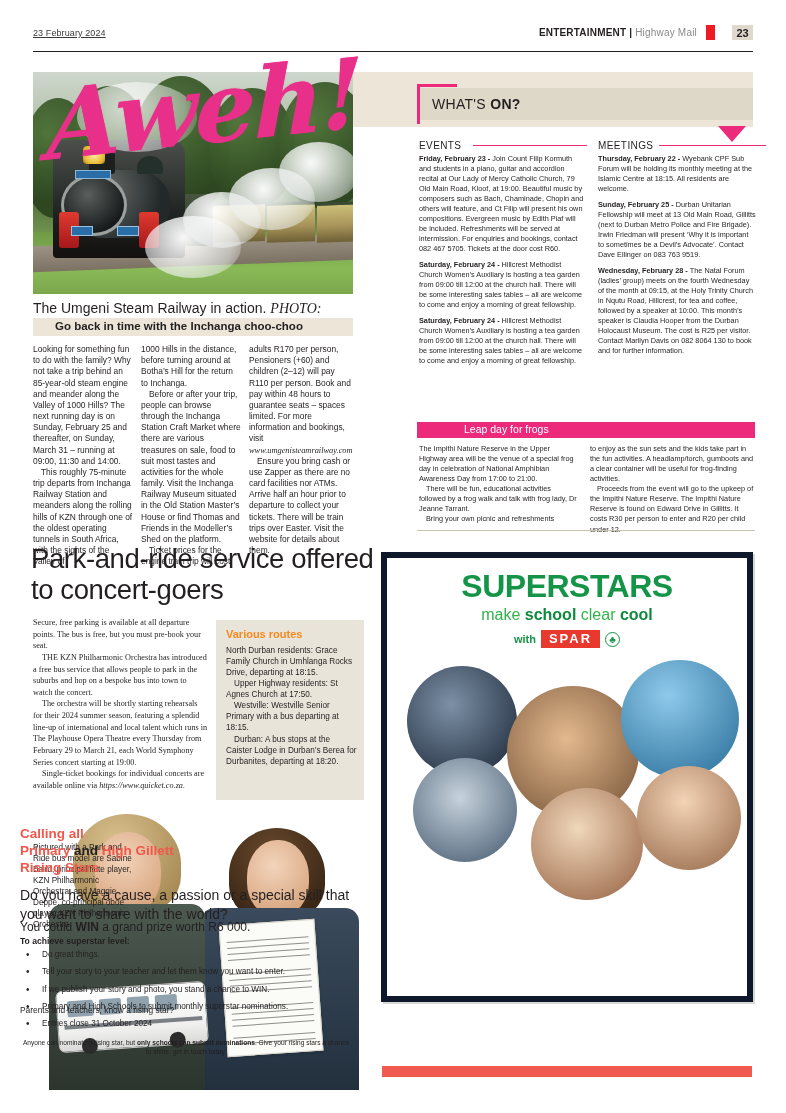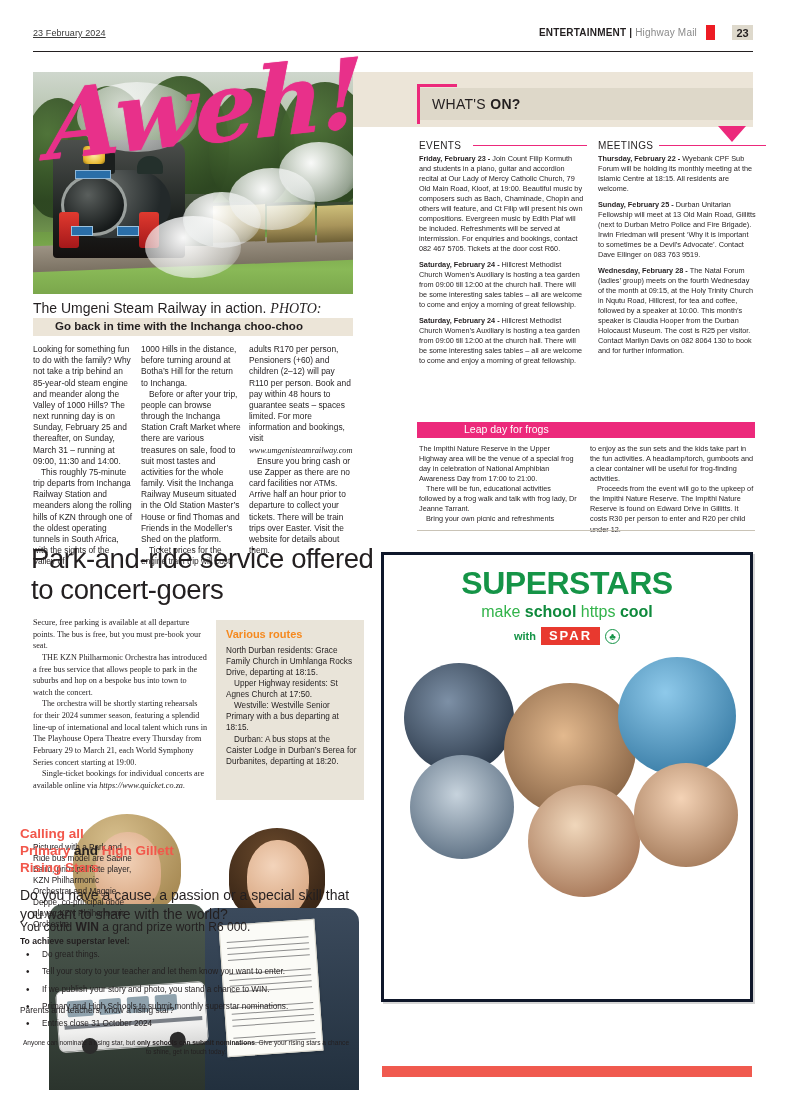--- a/index.html
+++ b/index.html
@@ -271,21 +271,21 @@
     position:absolute; background:linear-gradient(180deg,#ffffff,#efefee 70%,#d9d9d8);
     border:1px solid #c6c6c5; border-radius:7px;
   }
   .bus-win { position:absolute; background:#8fa2ad; border-radius:2px; }
   .bus-stripe { position:absolute; height:4px; background:#7a7f86; }
   .wheel { position:absolute; width:16px; height:16px; border-radius:50%; background:#2b2b2b; }
 
   
   .ad {
     position:absolute; left:381px; top:552px; width:372px; height:450px;
-    background:#ffffff; border:3px solid #0f172a;
+    background:#ffffff; border:6px solid #0f172a;
     box-shadow:2px 2px 0 #d7d7d7;
     overflow:hidden;
   }
   .ad-inner { position:absolute; inset:0; }
   .ad-title {
     position:absolute; left:0; right:0; top:10px; text-align:center;
     font-size:32px; font-weight:bold; letter-spacing:-.5px; color:#159447;
   }
   .ad-sub {
     position:absolute; left:0; right:0; top:48px; text-align:center;
@@ -524,21 +524,21 @@
       <div class="wheel" style="left:110px; top:48px;"></div>
     </div>
   </div>
 
   <div class="pc-cap">Pictured with a Park and Ride bus model are Sabine Baird, principal flute player, KZN Philharmonic Orchestra, and Maggie Deppe, co-principal oboe player, KZN Philharmonic Orchestra.</div>
 
   <div class="ad">
     <div class="ad-inner">
       <div class="ad-title">SUPERSTARS</div>
       <div class="ad-sub">
-        <span>make </span><b>school</b><span> https </span><b>cool</b>
+        <span>make </span><b>school</b><span> clear </span><b>cool</b>
       </div>
       <div class="ad-with">
         <span>with</span>
         <span class="spar-logo">SPAR</span>
         <span class="spar-tree">♣</span>
       </div>
 
       <div class="ad-photos">
         <div class="pbubble" style="left:8px; top:16px; width:110px; height:110px; background:radial-gradient(circle at 40% 35%,#7d90a6,#2f3d4e 75%);"></div>
         <div class="pbubble" style="left:108px; top:36px; width:132px; height:132px; background:radial-gradient(circle at 45% 40%,#e3b98e,#8a6647 78%);"></div>

